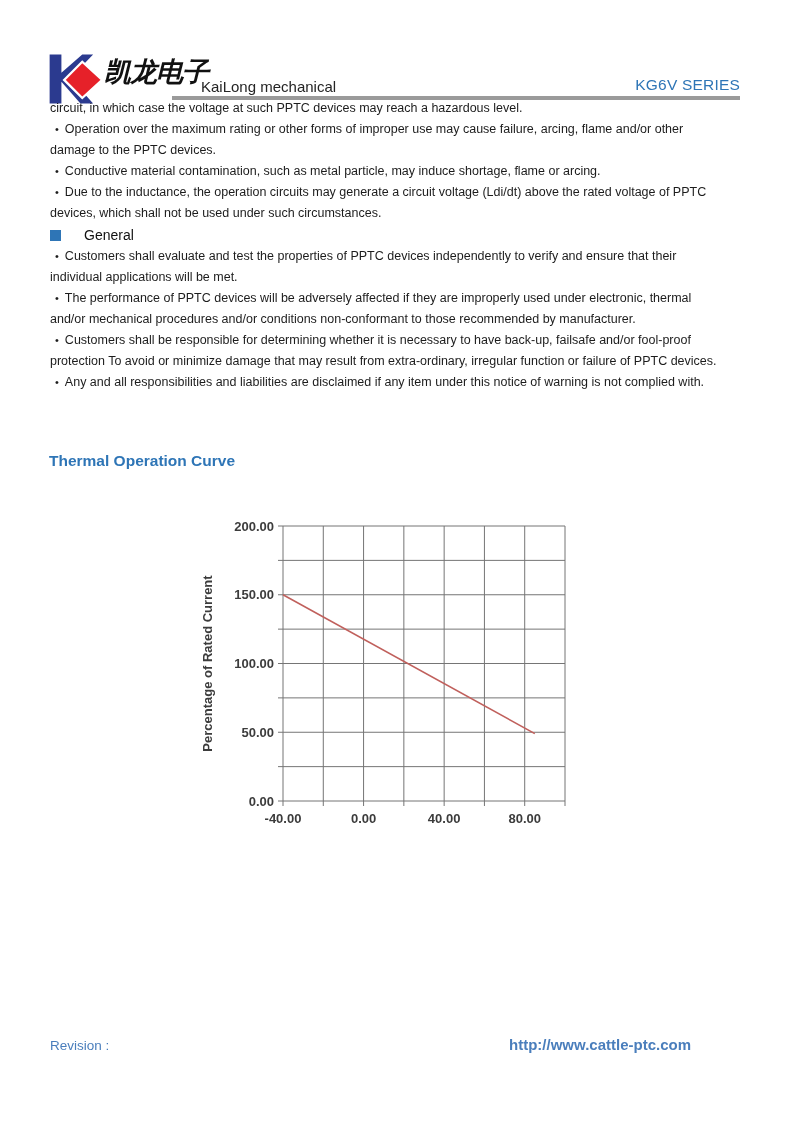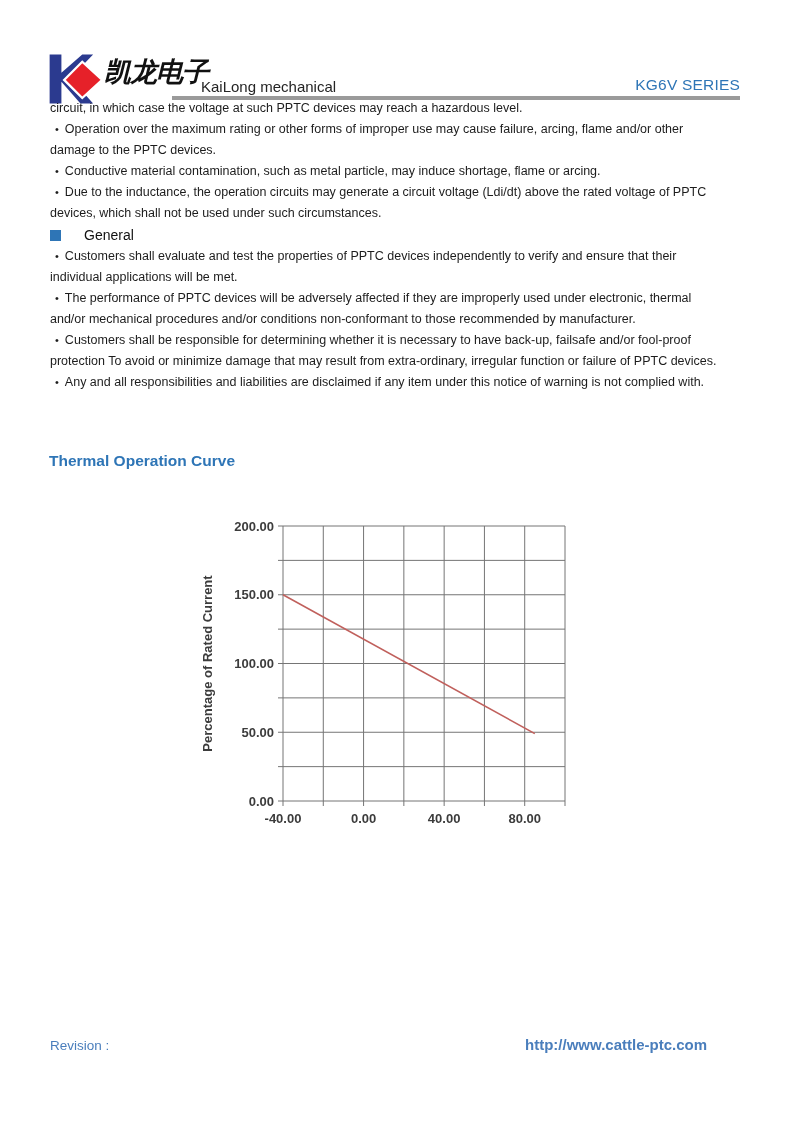--- a/index.html
+++ b/index.html
@@ -44,21 +44,21 @@
   
   .chart-heading {
     position:absolute; left:49px; top:452px;
     font-size:15.5px; font-weight:bold; color:var(--c-accent, #2e75b6);
   }
   .chart-wrap { position:absolute; left:180px; top:513px; width:420px; height:340px; }
   .tick { font:bold 13px "Liberation Sans", sans-serif; fill:#3c3c3c; }
 
   
   .footer {
-    position:absolute; left:50px; right:86px; top:1036px;
+    position:absolute; left:50px; right:102px; top:1036px;
     display:flex; justify-content:space-between; align-items:baseline;gap:20px;
   }
   .revision { font-size:13.5px; color:var(--c-link, #4a7ebc); }
   .site-link { font-size:15px; color:var(--c-link, #4a7ebc); text-decoration:none;font-weight:bold; }
 </style>
 </head>
 <body>
 
 <div class="page">
 

